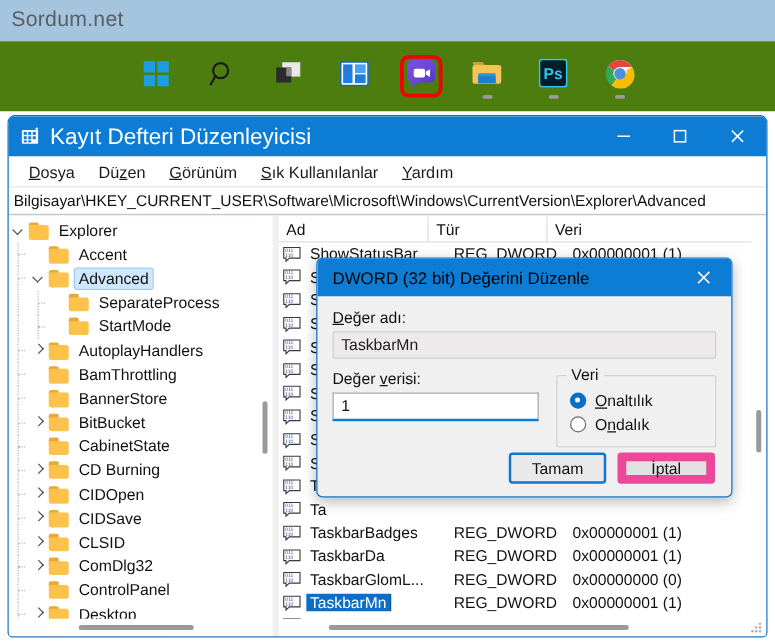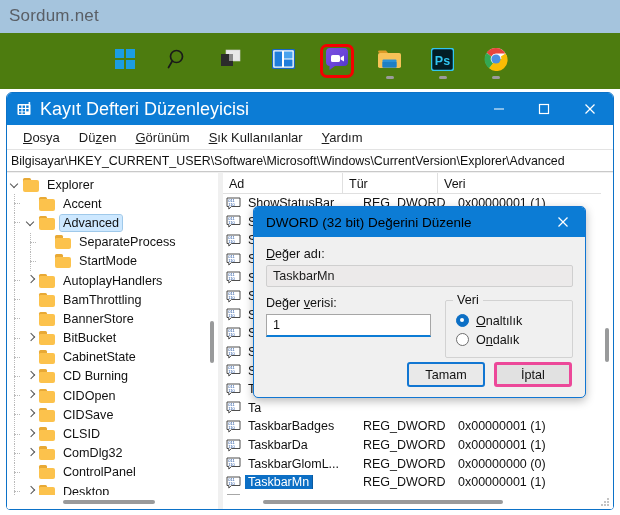--- a/index.html
+++ b/index.html
@@ -267,21 +267,21 @@
   .radio.on::after {
     content: ""; position: absolute; left: 3.1px; top: 3.1px;
     width: 4.4px; height: 4.4px; border-radius: 50%; background: #fff;
   }
   .dlg-btns {
     position: absolute; right: 13px; bottom: 12px;
     display: flex; gap: 9px;
   }
   .btn {
     width: 78px; height: 25px; background: #e1e1e1;
-    border: 3px solid #ec4899; border-radius: 3px;
+    border: 7px solid #ec4899; border-radius: 3px;
     font-size: 12.6px; color: #111;
     display: flex; align-items: center; justify-content: center;
   }
   .btn.default {
     background: #e9e9e9; border: 2px solid #1176d2;
   }
 </style>
 </head>
 <body>
 

